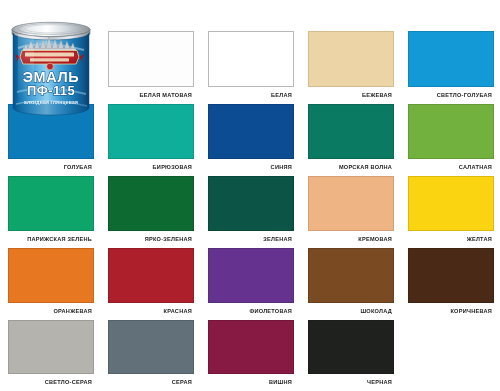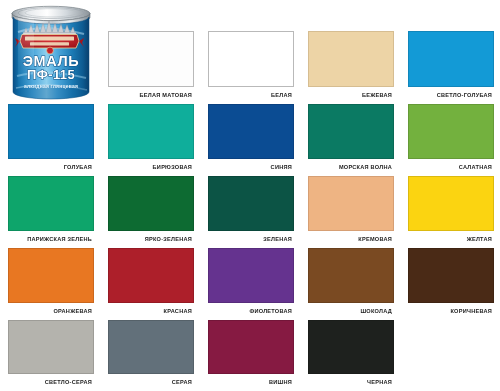--- a/index.html
+++ b/index.html
@@ -67,21 +67,21 @@
     margin-top: 4px;
     margin-bottom: 5px;
     padding-right: 1px;
     font-family: "Liberation Sans", sans-serif;
   }
 
   
   #can-figure {
     position: absolute;
     left: 4px;
-    top: 4px;
+    top: 20px;
     width: 94px;
     height: 96px;
     z-index: 5;
   }
   #can-figure svg { display: block; }
 </style>
 </head>
 <body>
 
 <div id="palette">

